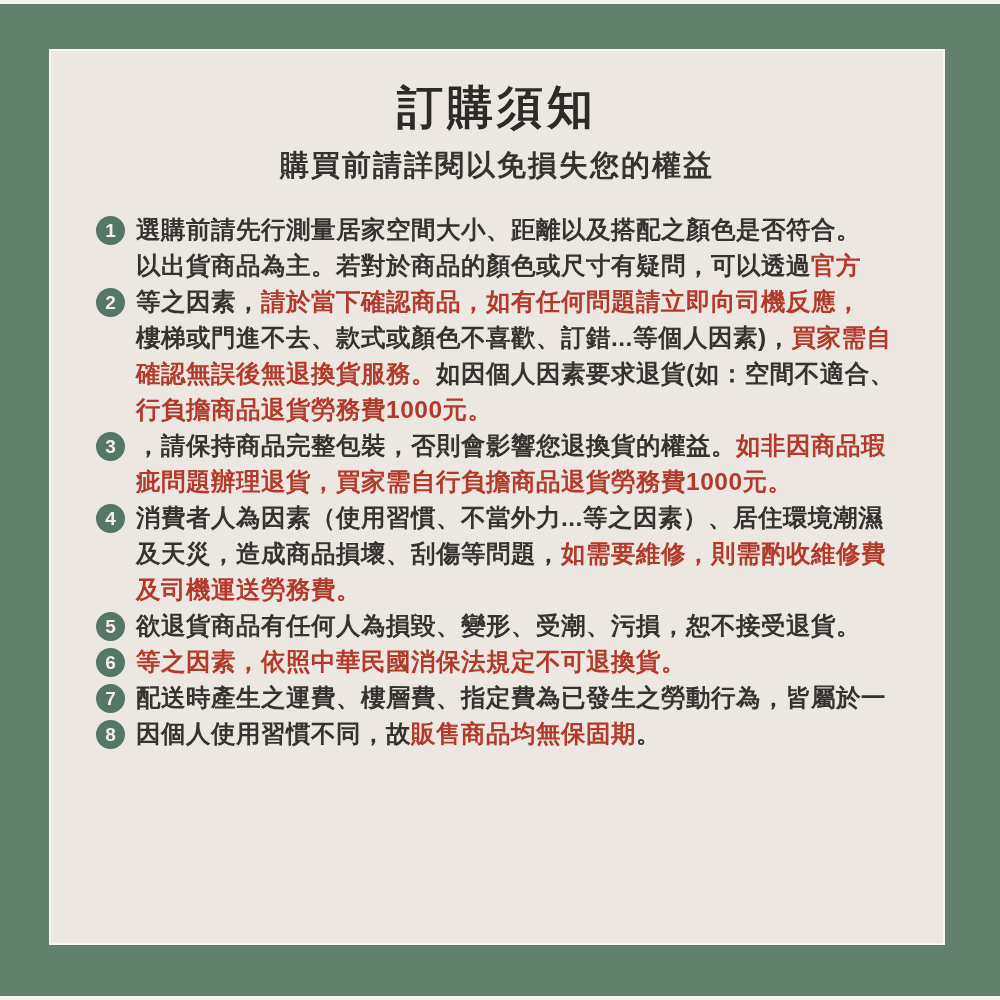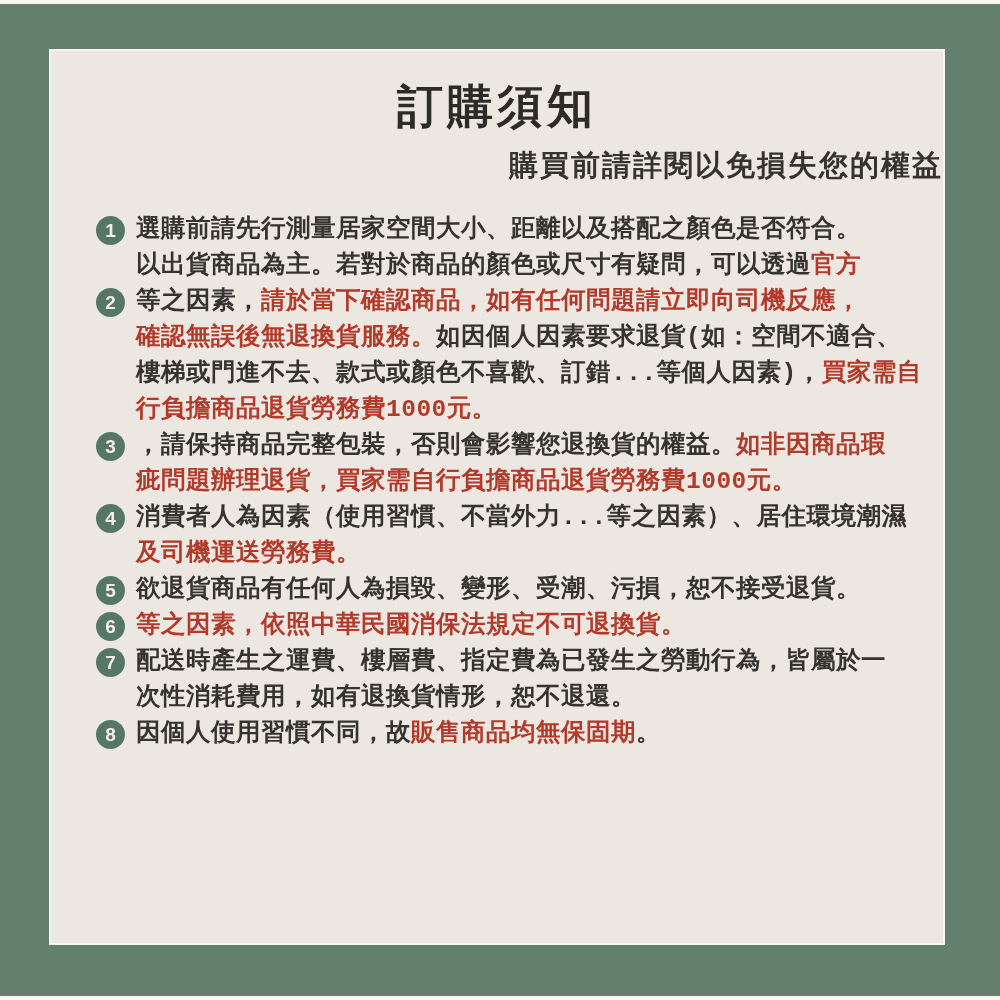--- a/index.html
+++ b/index.html
@@ -30,24 +30,23 @@
     box-sizing:border-box;
     padding:30px 0 0 0;
   }
   .title{
     text-align:center;
     font-size:46px;
     font-weight:bold;
     color:#2D2B28;
     letter-spacing:4px;
     line-height:1.15;
-    font-family:Liberation Serif, serif;
   }
   .subtitle{
-    text-align:right;
+    text-align:center;
     font-size:29px;
     font-weight:bold;
     color:#35332F;
     letter-spacing:2px;
     margin-top:12px;
   }
   .notice-list{
     margin-top:26px;
     padding-left:45px;
     padding-right:30px;
@@ -64,21 +63,21 @@
     border-radius:50%;
     background:var(--badge);
     color:#F3EFE8;
     font-size:19px;
     font-weight:bold;
     display:flex;
     align-items:center;
     justify-content:center;
     line-height:1;
   }
-  .lines{flex:1 1 auto;min-width:0;font-family:Liberation Mono, monospace;}
+  .lines{flex:1 1 auto;min-width:0;}
   .line{
     font-size:24.5px;
     line-height:36px;
     font-weight:bold;
     color:var(--dark);
     letter-spacing:0.5px;
     white-space:nowrap;
   }
   .seg{color:var(--dark);}
   .seg.red{color:var(--red);}
@@ -97,56 +96,56 @@
         <div class="badge">1</div>
         <div class="lines">
           <div class="line"><span class="seg">選購前請先行測量居家空間大小、距離以及搭配之顏色是否符合。</span></div>
           <div class="line"><span class="seg">以出貨商品為主。若對於商品的顏色或尺寸有疑問，可以透過</span><span class="seg red">官方</span></div>
         </div>
       </div>
       <div class="item">
         <div class="badge">2</div>
         <div class="lines">
           <div class="line"><span class="seg">等之因素，</span><span class="seg red">請於當下確認商品，如有任何問題請立即向司機反應，</span></div>
+          <div class="line"><span class="seg">樓梯或門進不去、款式或顏色不喜歡、訂錯...等個人因素)，</span><span class="seg red">買家需自</span></div>
           <div class="line"><span class="seg red">確認無誤後無退換貨服務。</span><span class="seg">如因個人因素要求退貨(如：空間不適合、</span></div>
-          <div class="line"><span class="seg">樓梯或門進不去、款式或顏色不喜歡、訂錯...等個人因素)，</span><span class="seg red">買家需自</span></div>
           <div class="line"><span class="seg red">行負擔商品退貨勞務費1000元。</span></div>
         </div>
       </div>
       <div class="item">
         <div class="badge">3</div>
         <div class="lines">
           <div class="line"><span class="seg">，請保持商品完整包裝，否則會影響您退換貨的權益。</span><span class="seg red">如非因商品瑕</span></div>
           <div class="line"><span class="seg red">疵問題辦理退貨，買家需自行負擔商品退貨勞務費1000元。</span></div>
         </div>
       </div>
       <div class="item">
         <div class="badge">4</div>
         <div class="lines">
           <div class="line"><span class="seg">消費者人為因素（使用習慣、不當外力...等之因素）、居住環境潮濕</span></div>
+          <div class="line"><span class="seg">及天災，造成商品損壞、刮傷等問題，</span><span class="seg red">如需要維修，則需酌收維修費</span></div>
           <div class="line"><span class="seg red">及司機運送勞務費。</span></div>
         </div>
       </div>
       <div class="item">
         <div class="badge">5</div>
         <div class="lines">
           <div class="line"><span class="seg">欲退貨商品有任何人為損毀、變形、受潮、污損，恕不接受退貨。</span></div>
         </div>
       </div>
       <div class="item">
         <div class="badge">6</div>
         <div class="lines">
           <div class="line"><span class="seg red">等之因素，依照中華民國消保法規定不可退換貨。</span></div>
         </div>
       </div>
       <div class="item">
         <div class="badge">7</div>
         <div class="lines">
           <div class="line"><span class="seg">配送時產生之運費、樓層費、指定費為已發生之勞動行為，皆屬於一</span></div>
-          <div class="line"><span class="seg">次性消耗費用，如有退換貨情形，恕不退還。</span></div>
         </div>
       </div>
       <div class="item">
         <div class="badge">8</div>
         <div class="lines">
           <div class="line"><span class="seg">因個人使用習慣不同，故</span><span class="seg red">販售商品均無保固期</span><span class="seg">。</span></div>
         </div>
       </div>
     </div>
 </div>

